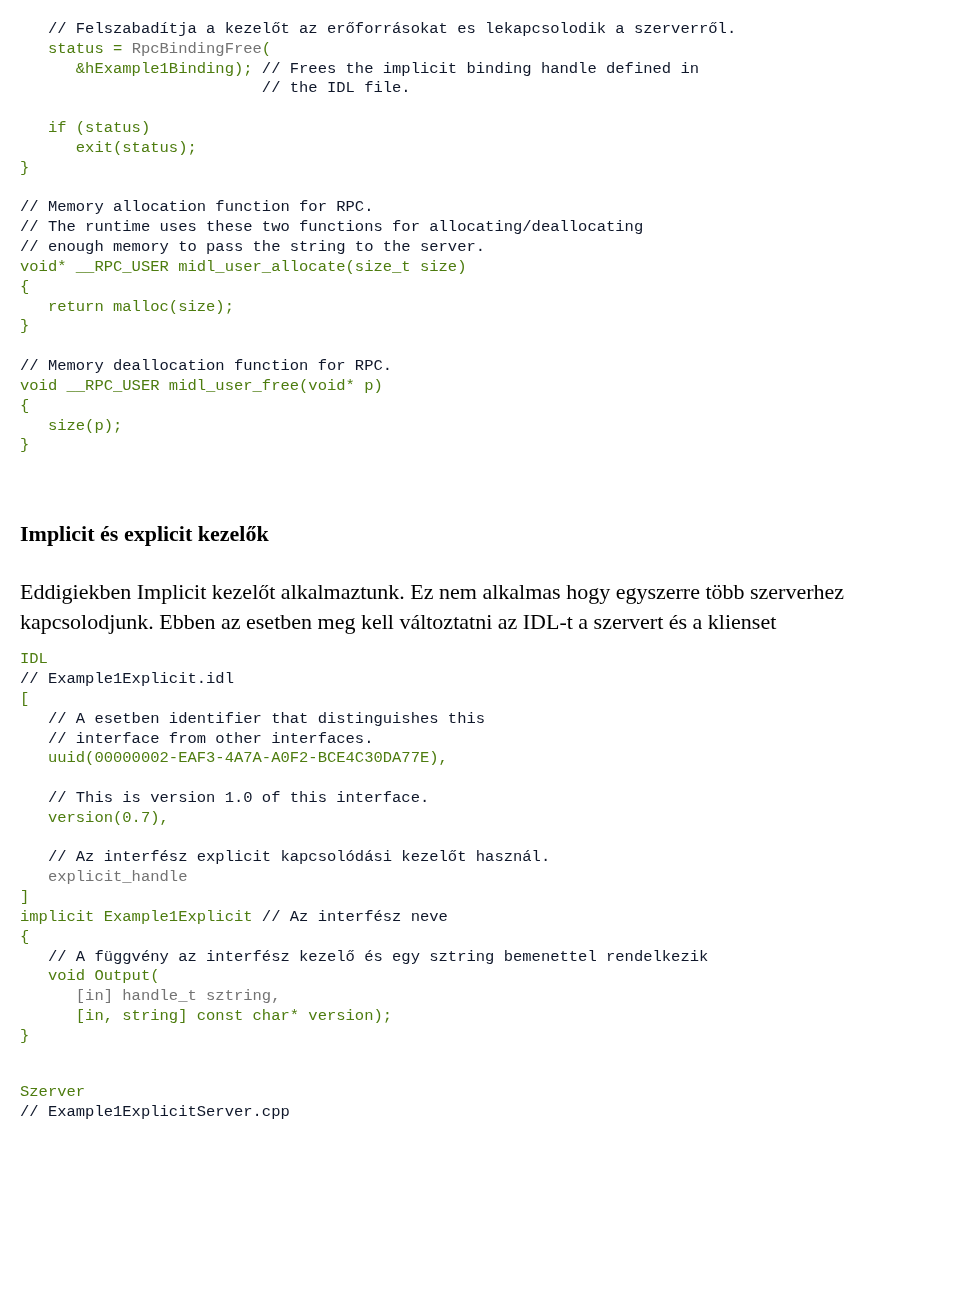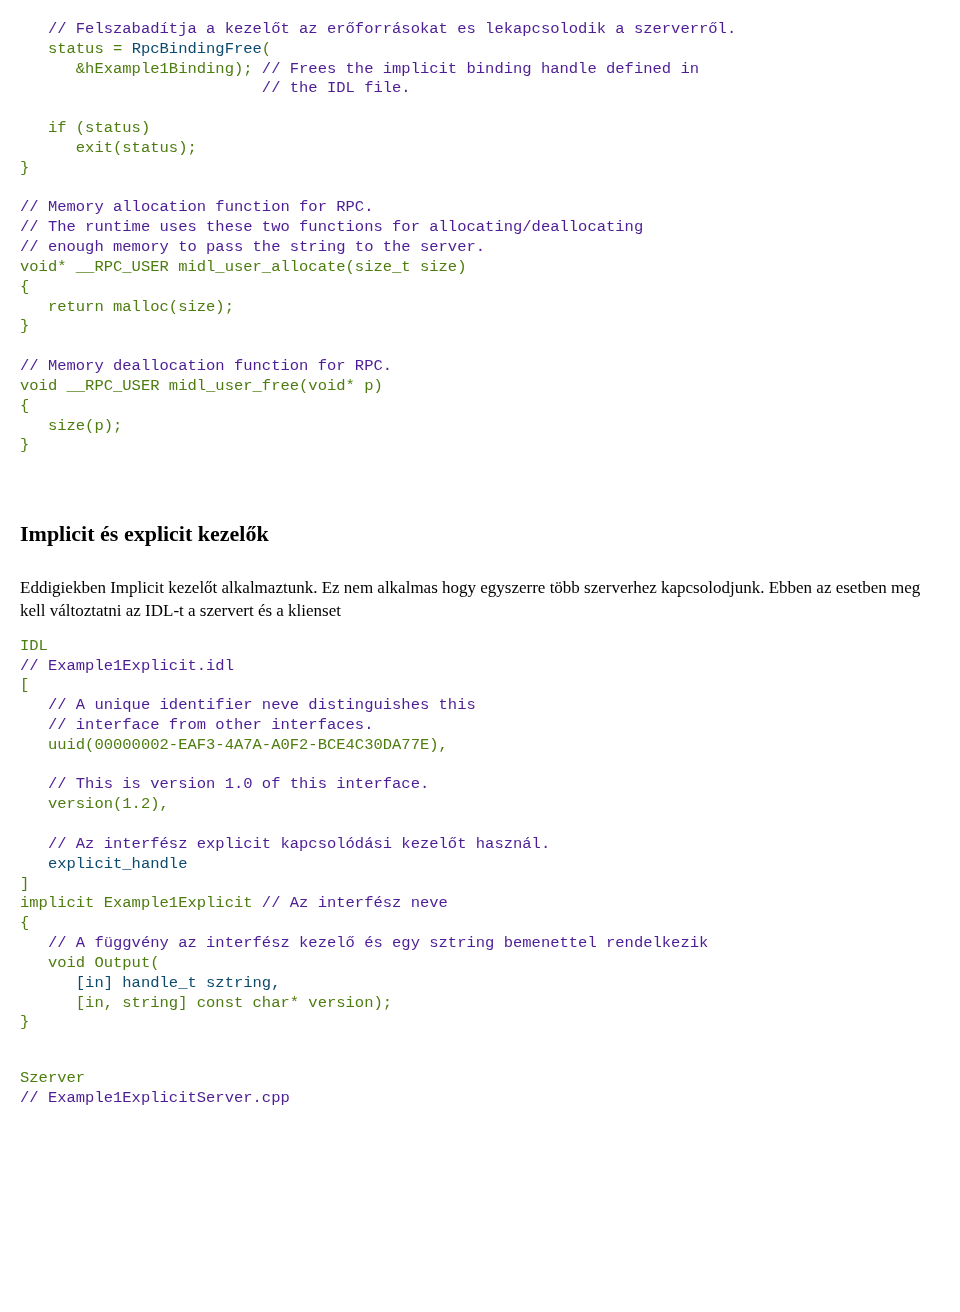--- a/index.html
+++ b/index.html
@@ -12,32 +12,32 @@
     width: 920px;
     line-height: 1.3;
   }
   pre {
     font-family: "Courier New", Courier, monospace;
     font-size: 15.5px;
     white-space: pre;
     margin: 0;
     line-height: 1.28;
   }
-  .comment { color: #4c1d95; }
+  .comment { color: #0f172a; }
   .code { color: #4d7c0f; }
-  .red { color: #0c4a6e; margin-top: 36px; }
+  .red { color: #737373; margin-top: 36px; }
   h2 {
     font-family: "Times New Roman", Times, serif;
     font-weight: bold;
     font-size: 22px;
     margin: 28px 0 28px 0;
   }
   p {
     font-family: "Times New Roman", Times, serif;
-    font-size: 17px;
+    font-size: 22px;
     margin: 0 0 14px 0;
     line-height: 1.35;
   }
   .gap { height: 18px; }
 </style>
 </head>
 <body>
 
 <pre><span class="comment">   // Felszabadítja a kezelőt az erőforrásokat es lekapcsolodik a szerverről.</span>
 <span class="code">   status = </span><span class="red">RpcBindingFree</span><span class="code">(</span>
@@ -65,26 +65,26 @@
 <div class="gap"></div>
 <div class="gap"></div>
 
 <h2>Implicit és explicit kezelők</h2>
 
 <p>Eddigiekben Implicit kezelőt alkalmaztunk. Ez nem alkalmas  hogy egyszerre több szerverhez kapcsolodjunk. Ebben az esetben meg kell változtatni az IDL-t a szervert és a klienset</p>
 
 <pre><span class="code">IDL</span>
 <span class="comment">// Example1Explicit.idl</span>
 <span class="code">[</span>
-<span class="comment">   // A unique identifier neve distinguishes this</span>
+<span class="comment">   // A esetben identifier that distinguishes this</span>
 <span class="comment">   // interface from other interfaces.</span>
 <span class="code">   uuid(00000002-EAF3-4A7A-A0F2-BCE4C30DA77E),</span>
 <span></span>
 <span class="comment">   // This is version 1.0 of this interface.</span>
-<span class="code">   version(1.2),</span>
+<span class="code">   version(0.7),</span>
 <span></span>
 <span class="comment">   // Az interfész explicit kapcsolódási kezelőt használ.</span>
 <span class="red">   explicit_handle</span>
 <span class="code">]</span>
 <span class="code">implicit Example1Explicit </span><span class="comment">// Az interfész neve</span>
 <span class="code">{</span>
 <span class="comment">   // A függvény az interfész kezelő és egy sztring bemenettel rendelkezik</span>
 <span class="code">   void Output(</span>
 <span class="red">      [in] handle_t sztring,</span>
 <span class="code">      [in, string] const char* version);</span>

